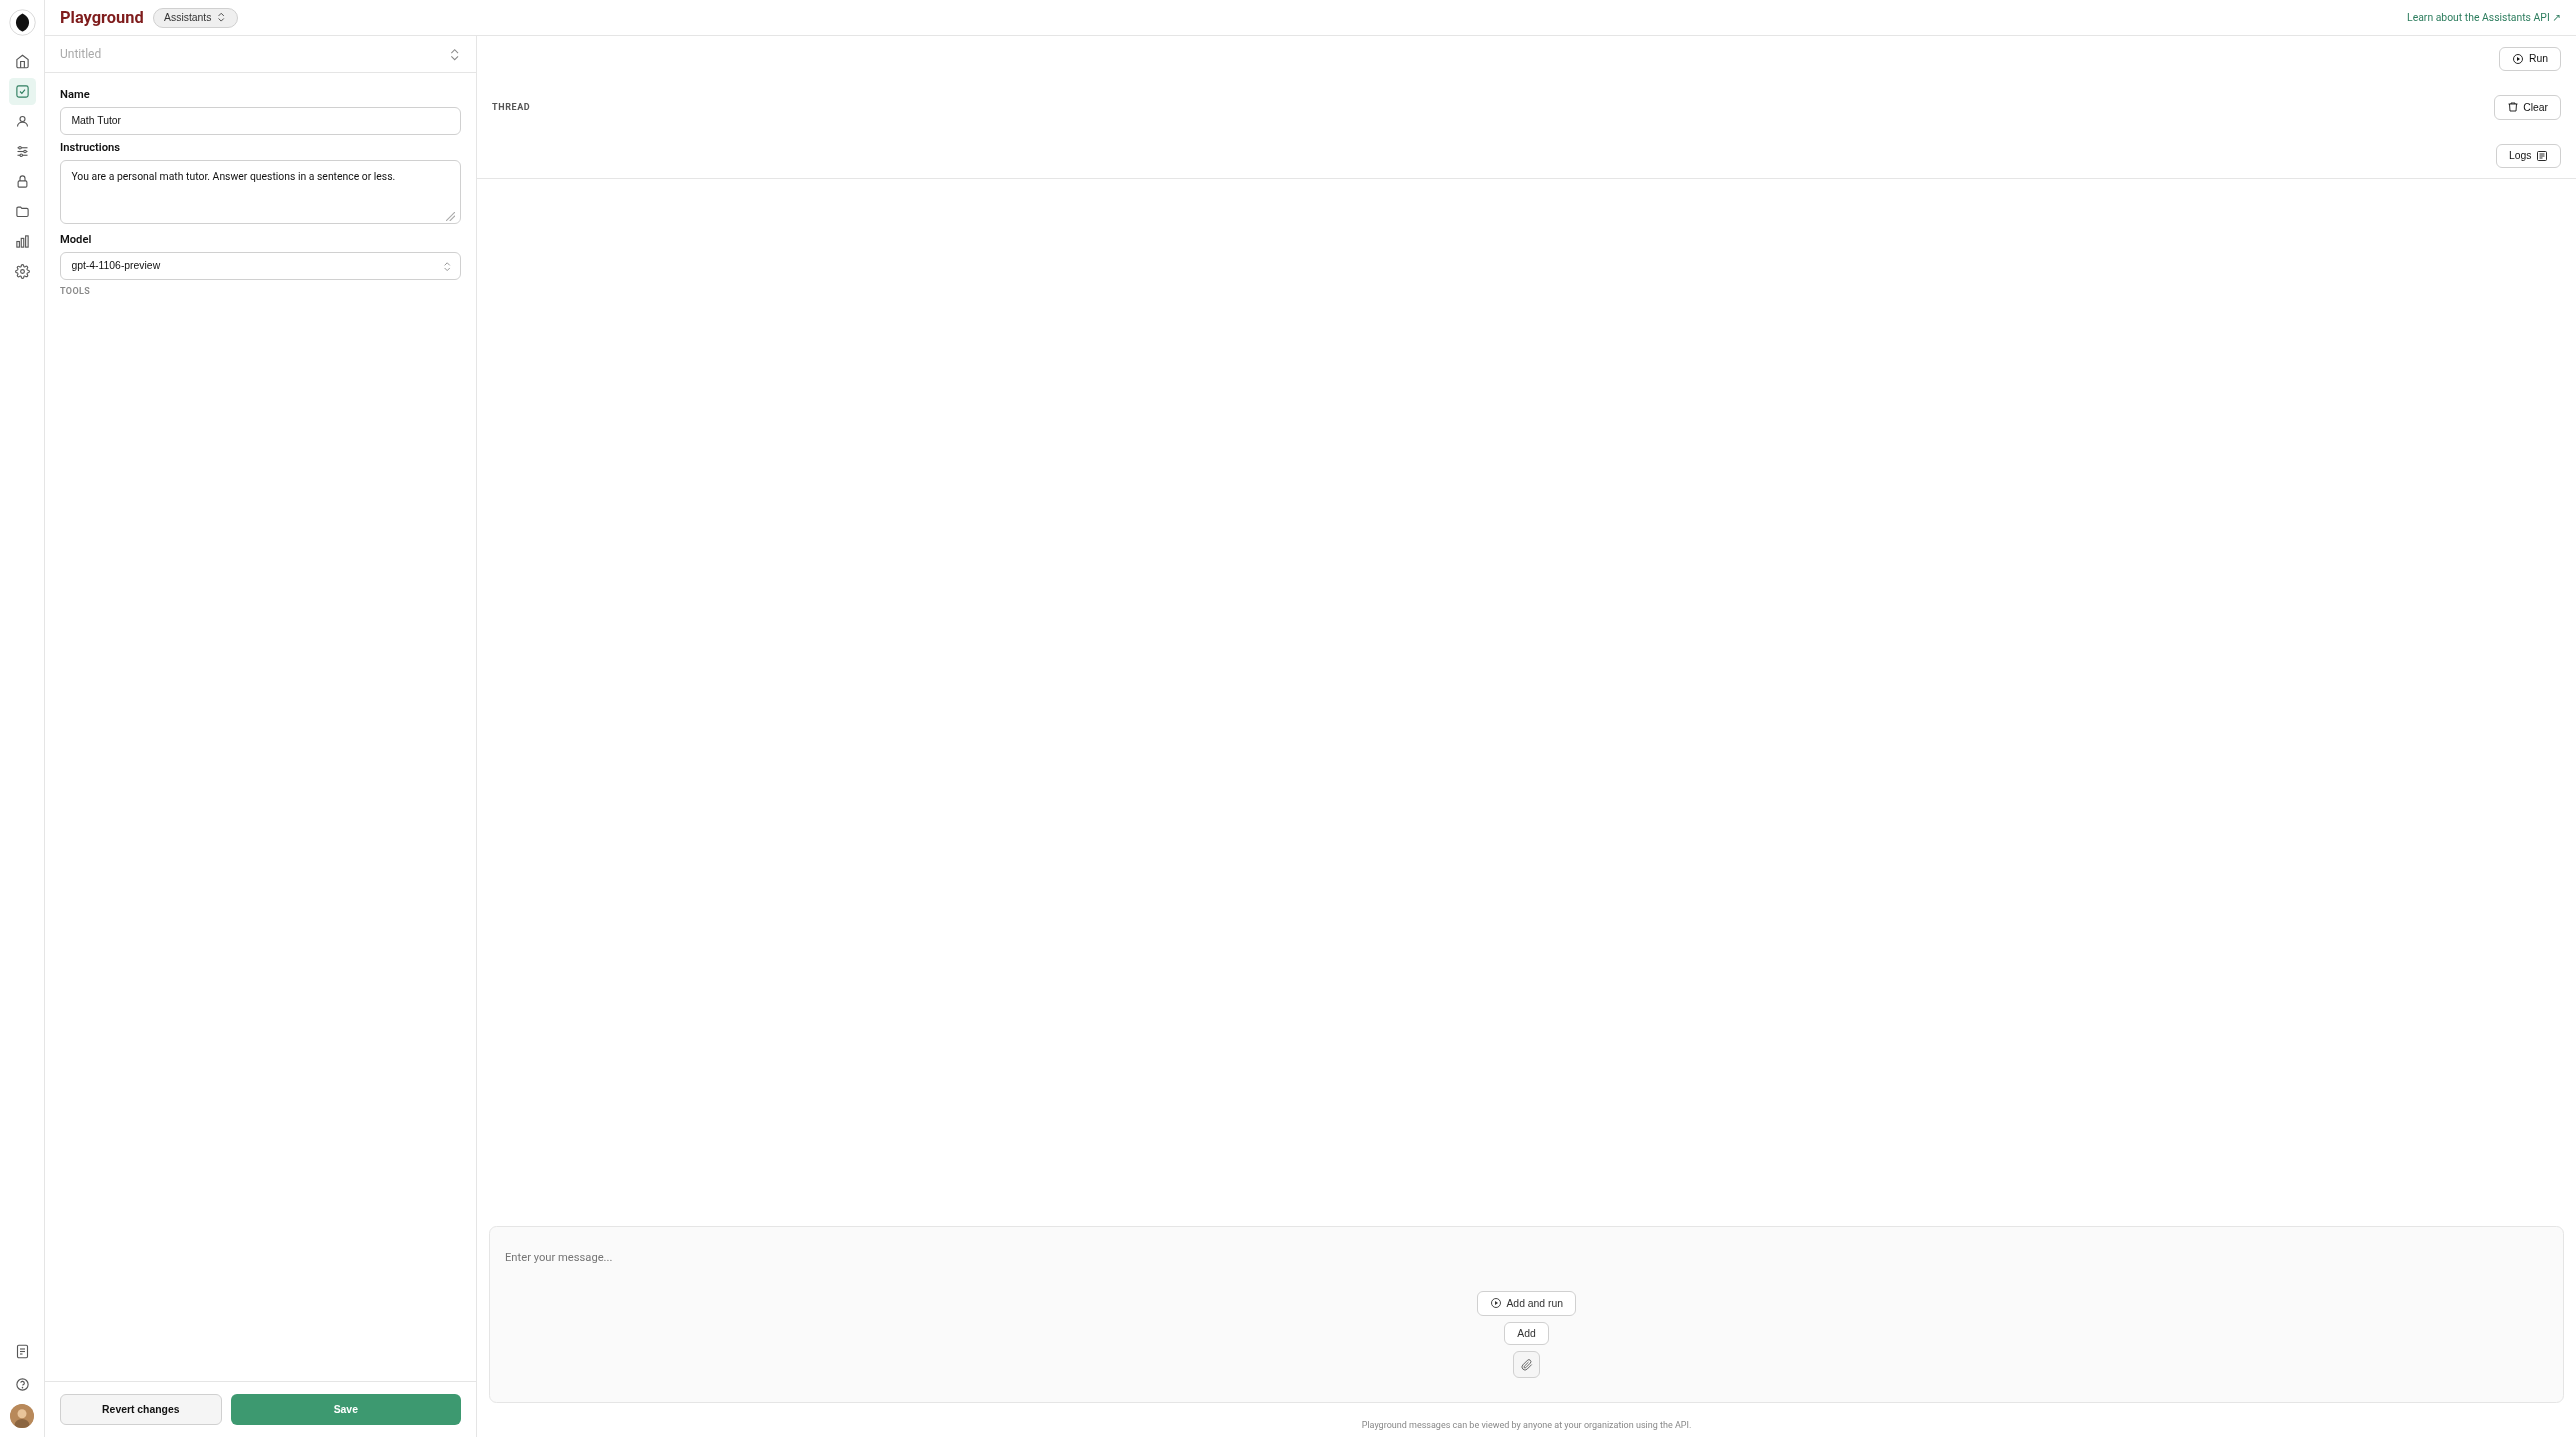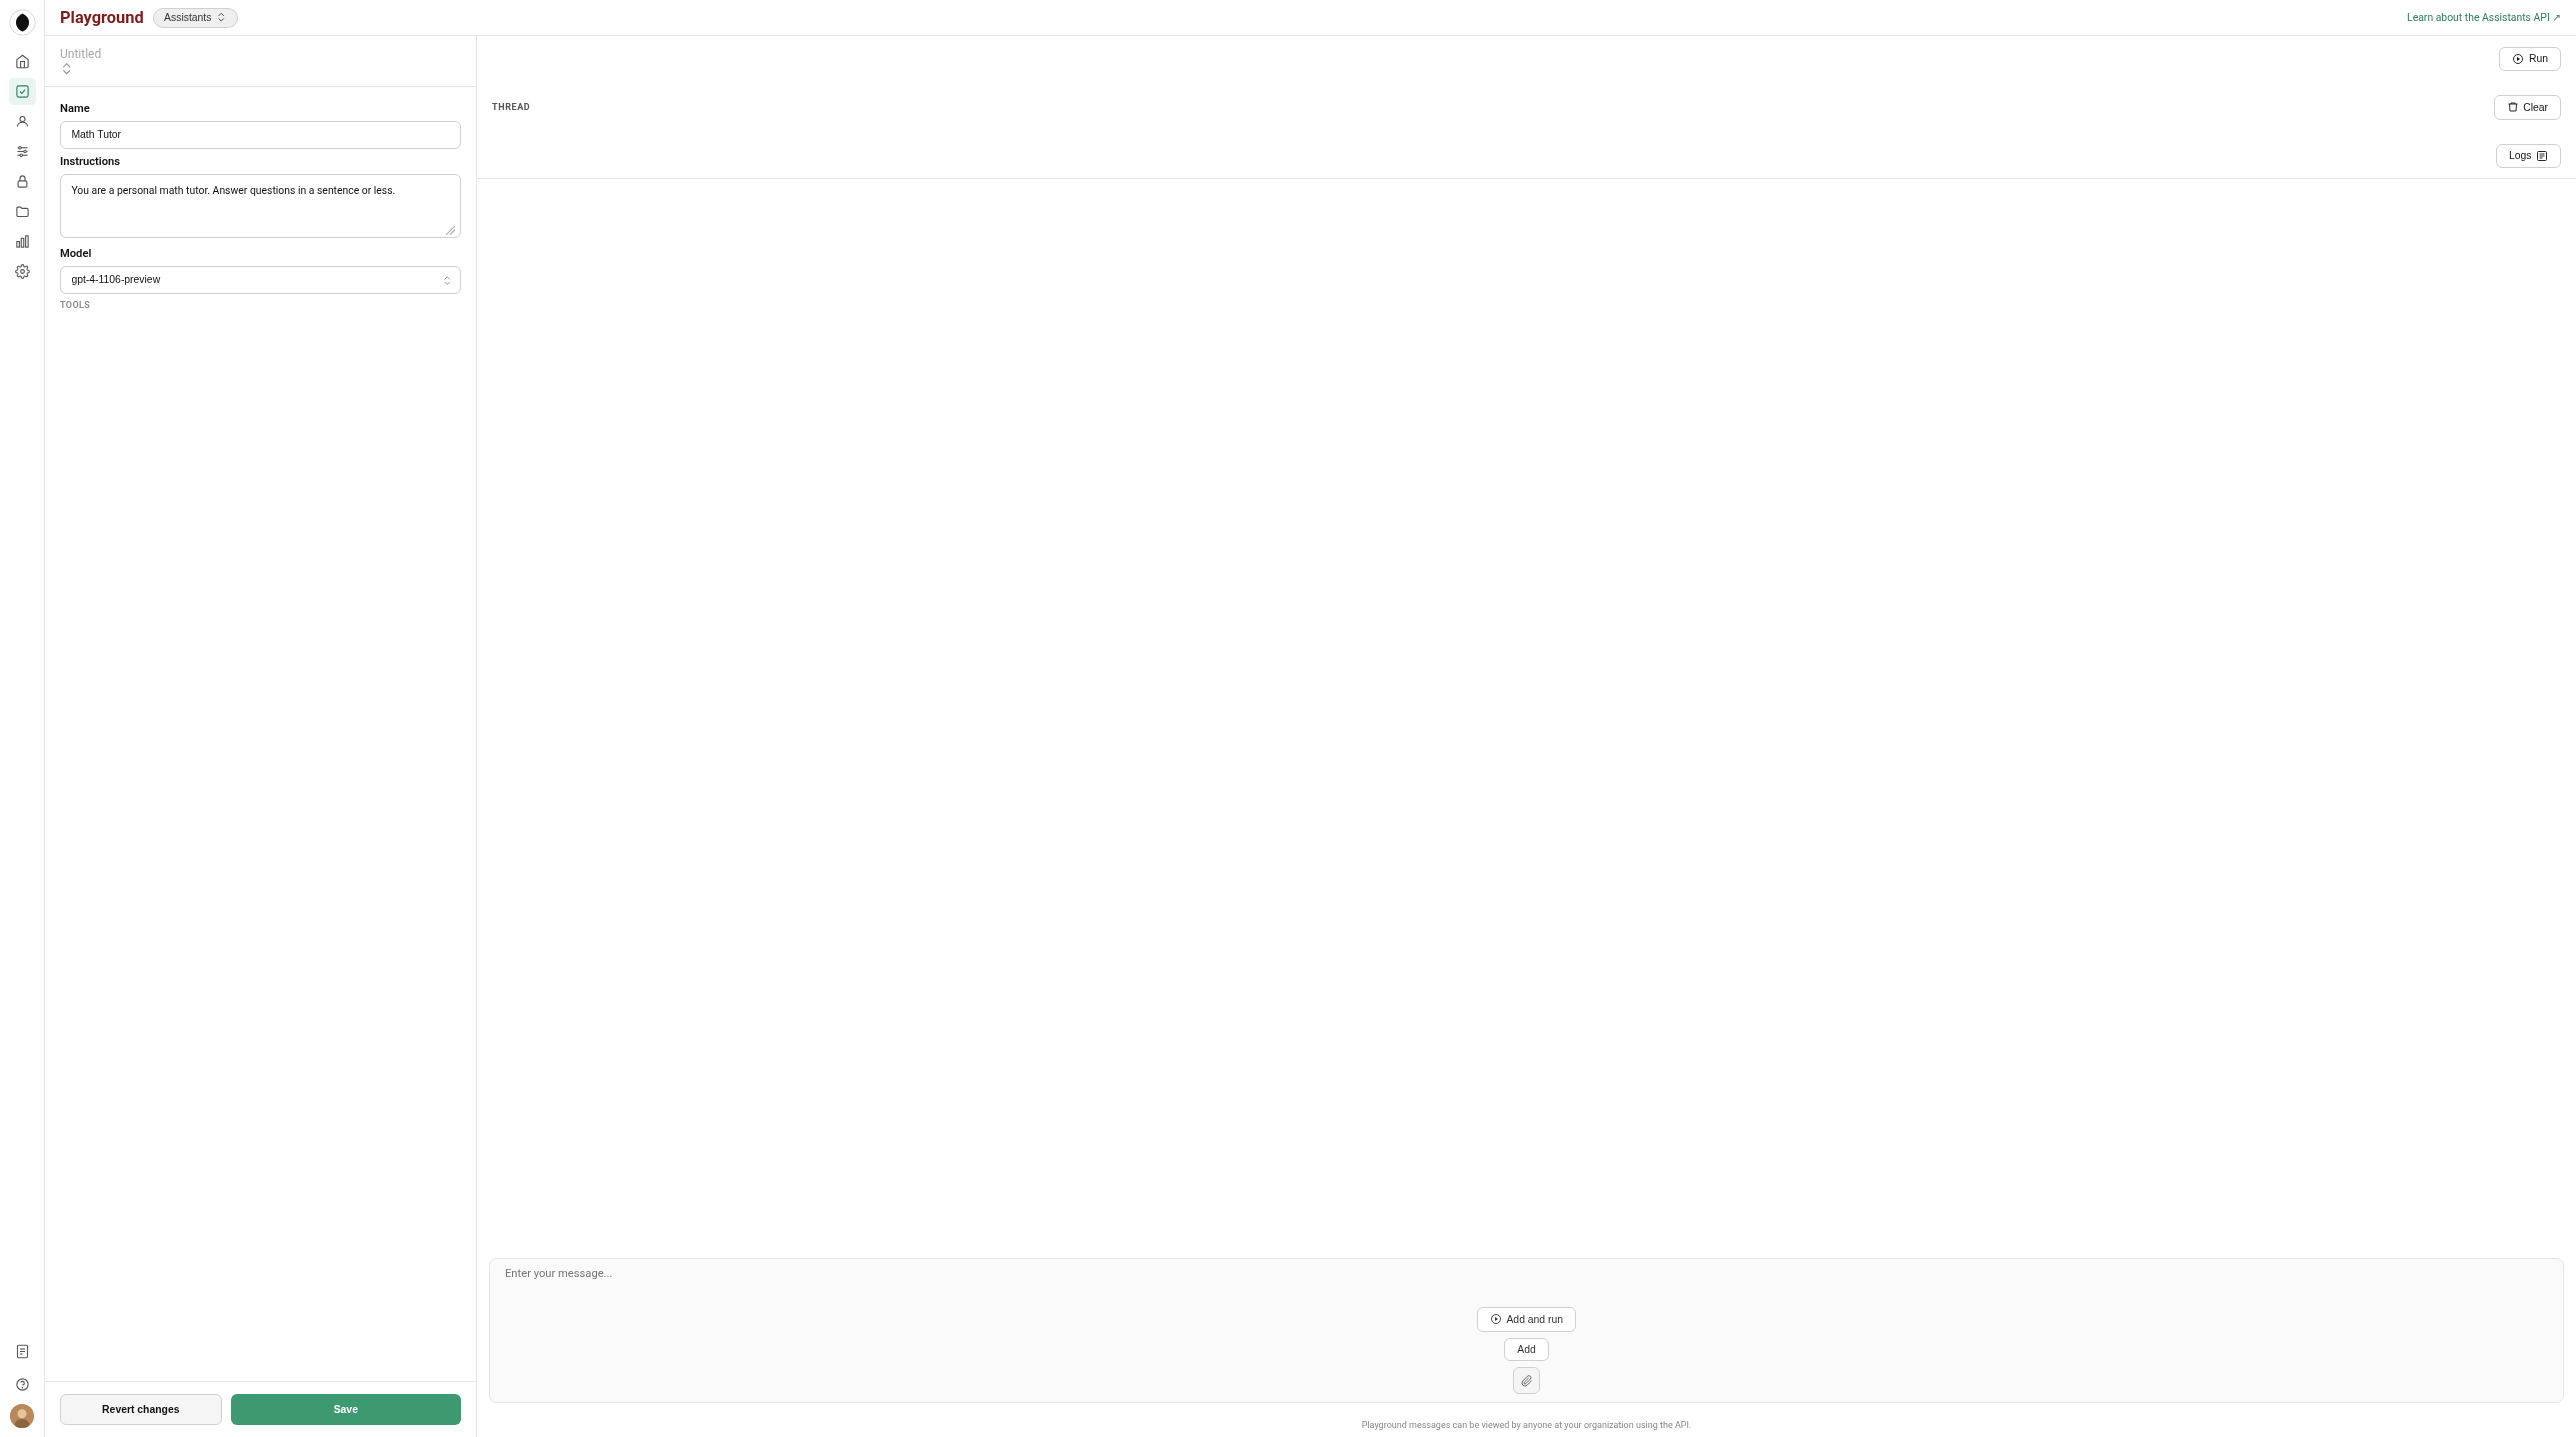--- a/index.html
+++ b/index.html
@@ -120,25 +120,24 @@
       width: 432px;
       flex-shrink: 0;
       border-right: 0.7px solid #e5e5e5;
       overflow-y: auto;
       display: flex;
       flex-direction: column;
     }
 
     .panel-header {
       display: flex;
-      align-items: flex-start;
+      align-items: center;
       justify-content: space-between;
       padding: 10.4px 15px;
       border-bottom: 0.7px solid #e5e5e5;
-      flex-direction: column;
     }
     .untitled-label {
       font-size: 12px;
       color: #aaa;
     }
     .panel-header-chevron {
       font-size: 12px;
       color: #888;
       cursor: pointer;
     }
@@ -326,21 +325,21 @@
       color: #111;
       cursor: pointer;
     }
 
     .thread-body {
       flex: 1;
       overflow-y: auto;
     }
 
     .message-area {
-      padding: 8px 15px;
+      padding: 24px 15px;
       border: 0.7px solid #e5e5e5;
       border-radius: 7.5px;
       margin: 9px 12px;
       background: #fafafa;
     }
     .message-input {
       width: 100%;
       border: none;
       background: transparent;
       font-size: 11.2px;

